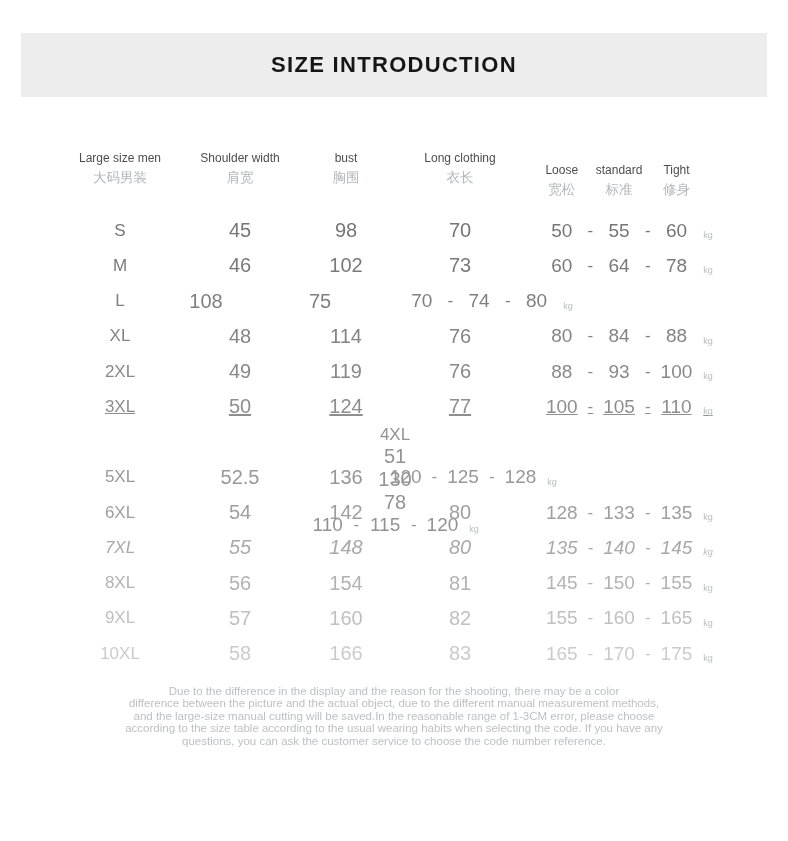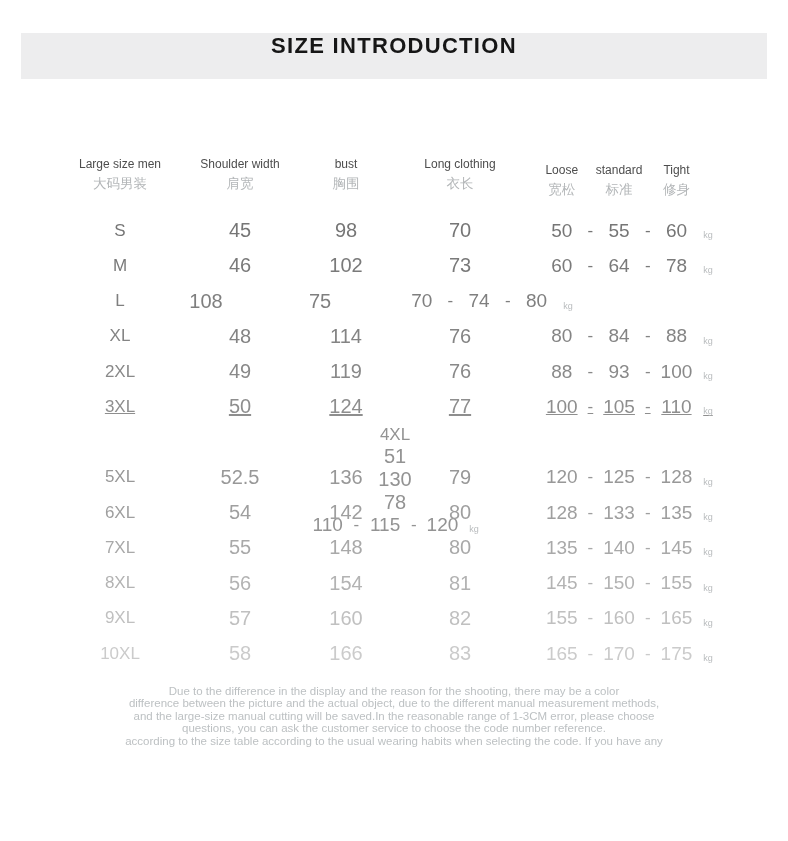--- a/index.html
+++ b/index.html
@@ -12,38 +12,39 @@
     font-family: "Liberation Sans", sans-serif;
     overflow: hidden;
     margin: 0 auto;
   }
   
   .title-band {
     position: absolute;
     left: 21px;
     top: 33px;
     width: 746px;
-    height: 46px;
+    height: 64px;
     background: #ededee;
     display: flex;
+    align-items: center;
     justify-content: center;
   }
   .title-band h1 {
     font-size: 22px;
     font-weight: bold;
     letter-spacing: 1.3px;
     color: #161616;
   }
   
   .thead {
     position: absolute;
     left: 70px;
     top: 151px;
     display: flex;
-    align-items: center;
+    align-items: flex-start;
   }
   .hcell { text-align: center; }
   .h-en { font-size: 12px; color: #4d4d4d; line-height: 15px; display: block; }
   .h-zh { font-size: 13.5px; color: #b3b6b8; line-height: 20px; margin-top: 2px; display: block; }
   
   .c1 { width: 100px; }
   .c2 { width: 140px; }
   .c3 { width: 72px; }
   .c4 { width: 156px; }
   .c5 { width: 182px; }
@@ -221,21 +222,20 @@
           <span class="wnum">115</span>
           <span class="wdash">-</span>
           <span class="wnum">120</span>
           <span class="wkg">kg</span>
         </div>
       </div>
       <div class="row" style="color: rgb(152, 152, 152);">
         <div class="cell c1 size-cell">5XL</div>
         <div class="cell c2 num-cell">52.5</div>
         <div class="cell c3 num-cell">136</div>
-        <div class="cell c4 num-cell">79</div>
         <div class="c5 weight-cell">
           <span class="wnum">120</span>
           <span class="wdash">-</span>
           <span class="wnum">125</span>
           <span class="wdash">-</span>
           <span class="wnum">128</span>
           <span class="wkg">kg</span>
         </div>
       </div>
       <div class="row" style="color: rgb(159, 159, 159);">
@@ -245,21 +245,21 @@
         <div class="cell c4 num-cell">80</div>
         <div class="c5 weight-cell">
           <span class="wnum">128</span>
           <span class="wdash">-</span>
           <span class="wnum">133</span>
           <span class="wdash">-</span>
           <span class="wnum">135</span>
           <span class="wkg">kg</span>
         </div>
       </div>
-      <div class="row" style="color: rgb(169, 169, 169);">
+      <div class="row" style="color: rgb(169, 169, 169); font-style: italic;">
         <div class="cell c1 size-cell">7XL</div>
         <div class="cell c2 num-cell">55</div>
         <div class="cell c3 num-cell">148</div>
         <div class="cell c4 num-cell">80</div>
         <div class="c5 weight-cell">
           <span class="wnum">135</span>
           <span class="wdash">-</span>
           <span class="wnum">140</span>
           <span class="wdash">-</span>
           <span class="wnum">145</span>
@@ -307,17 +307,17 @@
           <span class="wnum">175</span>
           <span class="wkg">kg</span>
         </div>
       </div>
     </div>
 
   <div class="footer" id="footer">
       <div>Due to the difference in the display and the reason for the shooting, there may be a color</div>
       <div>difference between the picture and the actual object, due to the different manual measurement methods,</div>
       <div>and the large-size manual cutting will be saved.In the reasonable range of 1-3CM error, please choose</div>
+      <div>according to the size table according to the usual wearing habits when selecting the code. If you have any</div>
       <div>questions, you can ask the customer service to choose the code number reference.</div>
-      <div>according to the size table according to the usual wearing habits when selecting the code. If you have any</div>
     </div>
 
 </div>
 
 </body></html>

